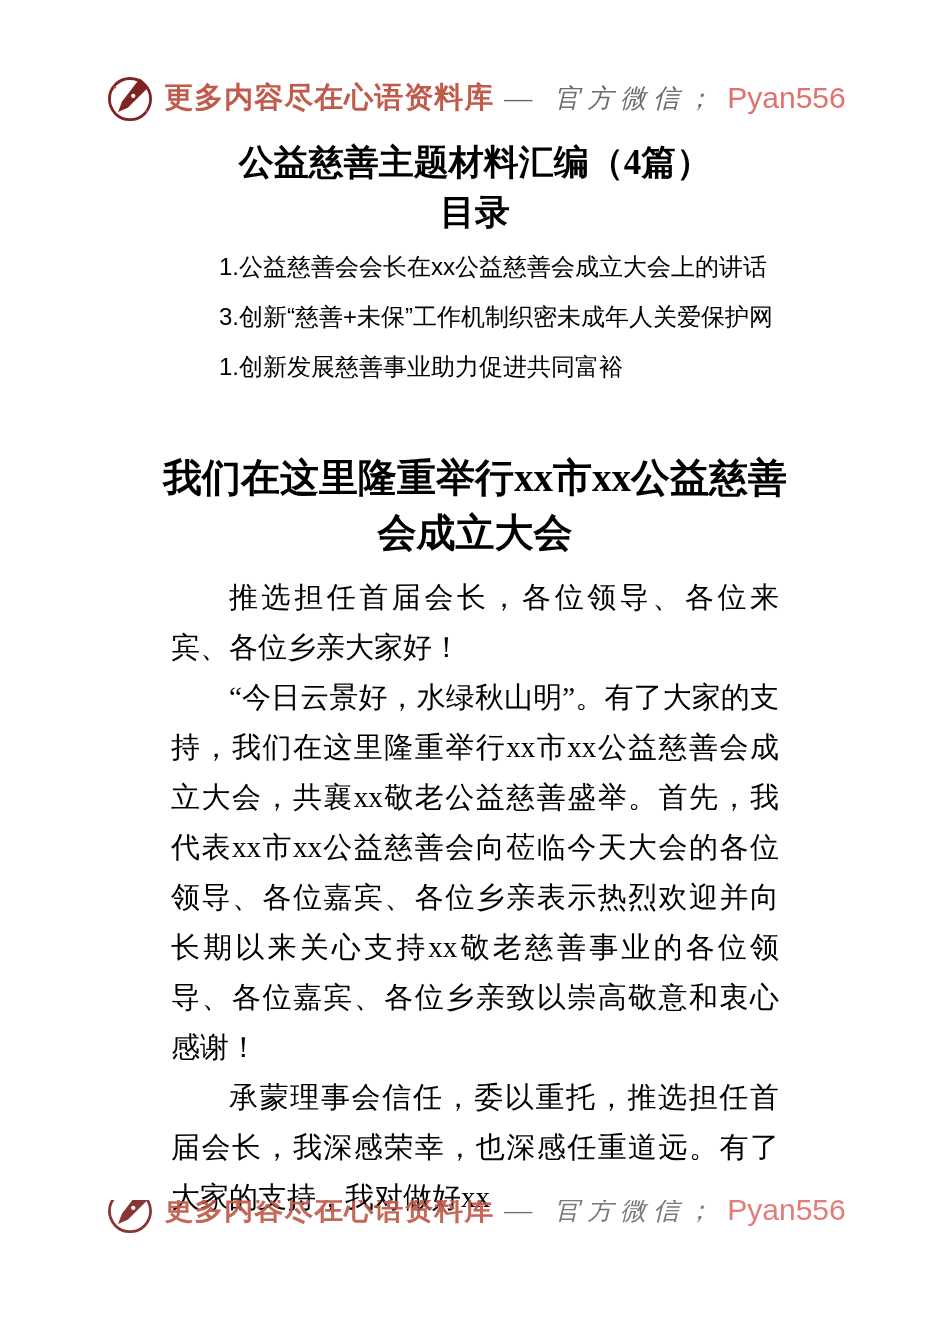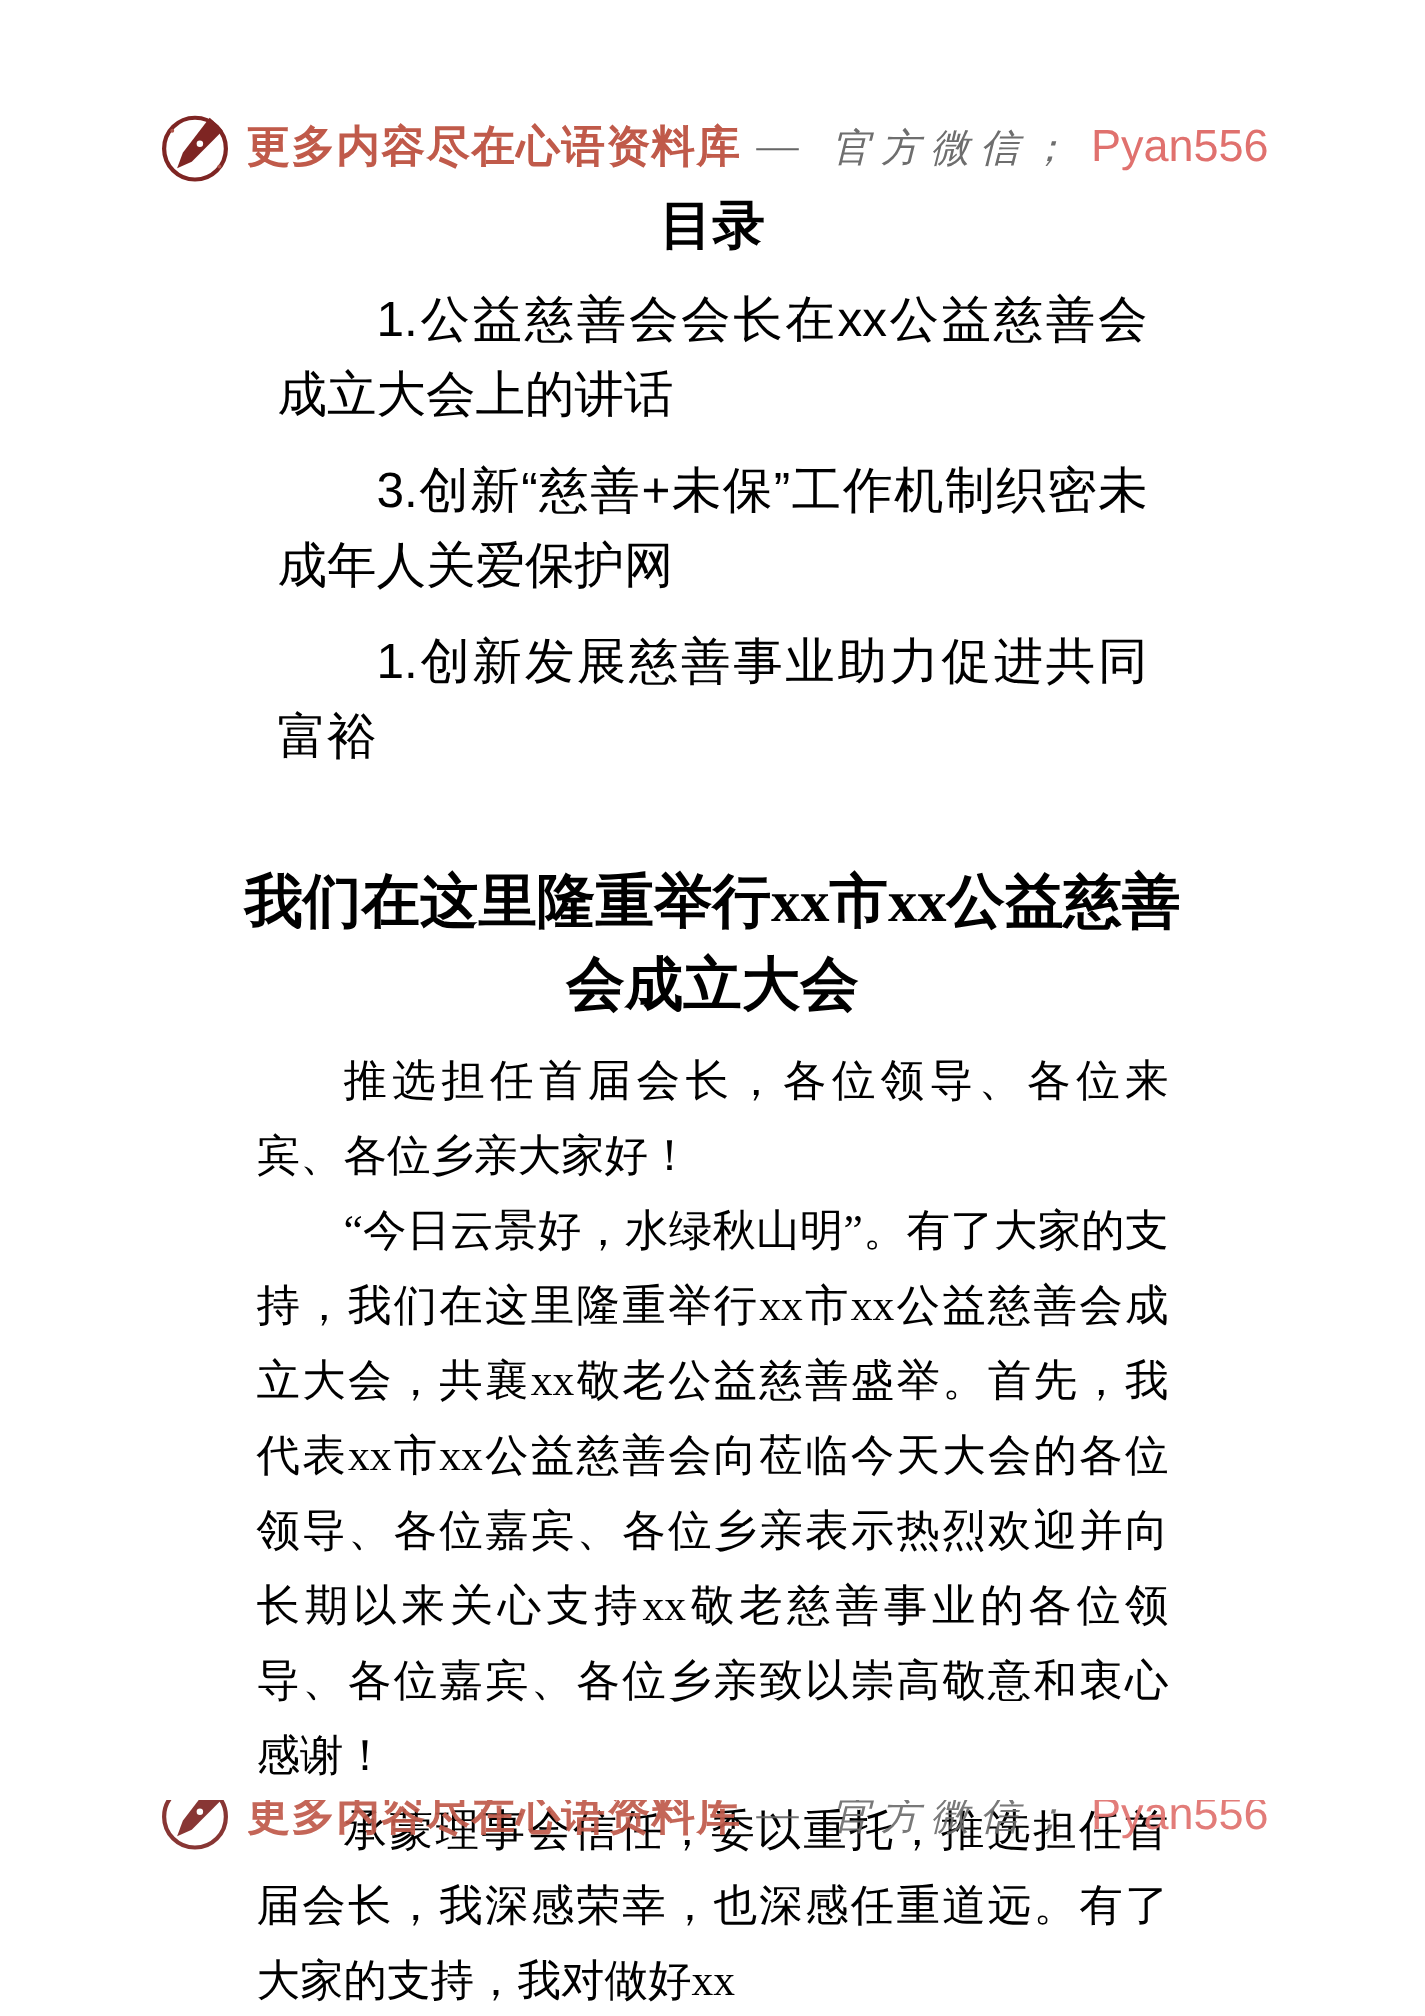--- a/index.html
+++ b/index.html
@@ -74,22 +74,22 @@
   .toc-title {
     margin: 4px 0 0;
     text-align: center;
     font-size: 35px;
     font-weight: bold;
     line-height: 46px;
     font-family: "Liberation Serif", serif;
   }
   .toc { margin: 6px 133px 0; }
   .toc p {
-    margin: 14px;
-    font-size: 33px;
+    margin: 0;
+    font-size: 24px;
     line-height: 50px;
     text-indent: 2em;
     text-align: justify;
     text-justify: inter-character;
     font-family: "Liberation Sans", sans-serif;
     font-weight: 400;
   }
   .section-heading {
     margin: 58px 115px 0;
     text-align: center;
@@ -124,20 +124,21 @@
         <circle cx="10" cy="14" r="1.2" fill="#b0564a"></circle>
         <circle cx="39" cy="36" r="1.2" fill="#b0564a"></circle>
       </svg>
     </span>
     <span class="wm-brand">更多内容尽在心语资料库</span>
     <span class="wm-dash">—</span>
     <span class="wm-label">官方微信；</span>
     <span class="wm-account">Pyan556</span>
   </div>
 
+  <h1 class="doc-title">公益慈善主题材料汇编（4篇）</h1>
   <h2 class="toc-title">目录</h2>
 
   <div class="toc">
     <p>1.公益慈善会会长在xx公益慈善会成立大会上的讲话</p>
     <p>3.创新“慈善+未保”工作机制织密未成年人关爱保护网</p>
     <p>1.创新发展慈善事业助力促进共同富裕</p>
   </div>
 
   <h2 class="section-heading">我们在这里隆重举行xx市xx公益慈善会成立大会</h2>
 

